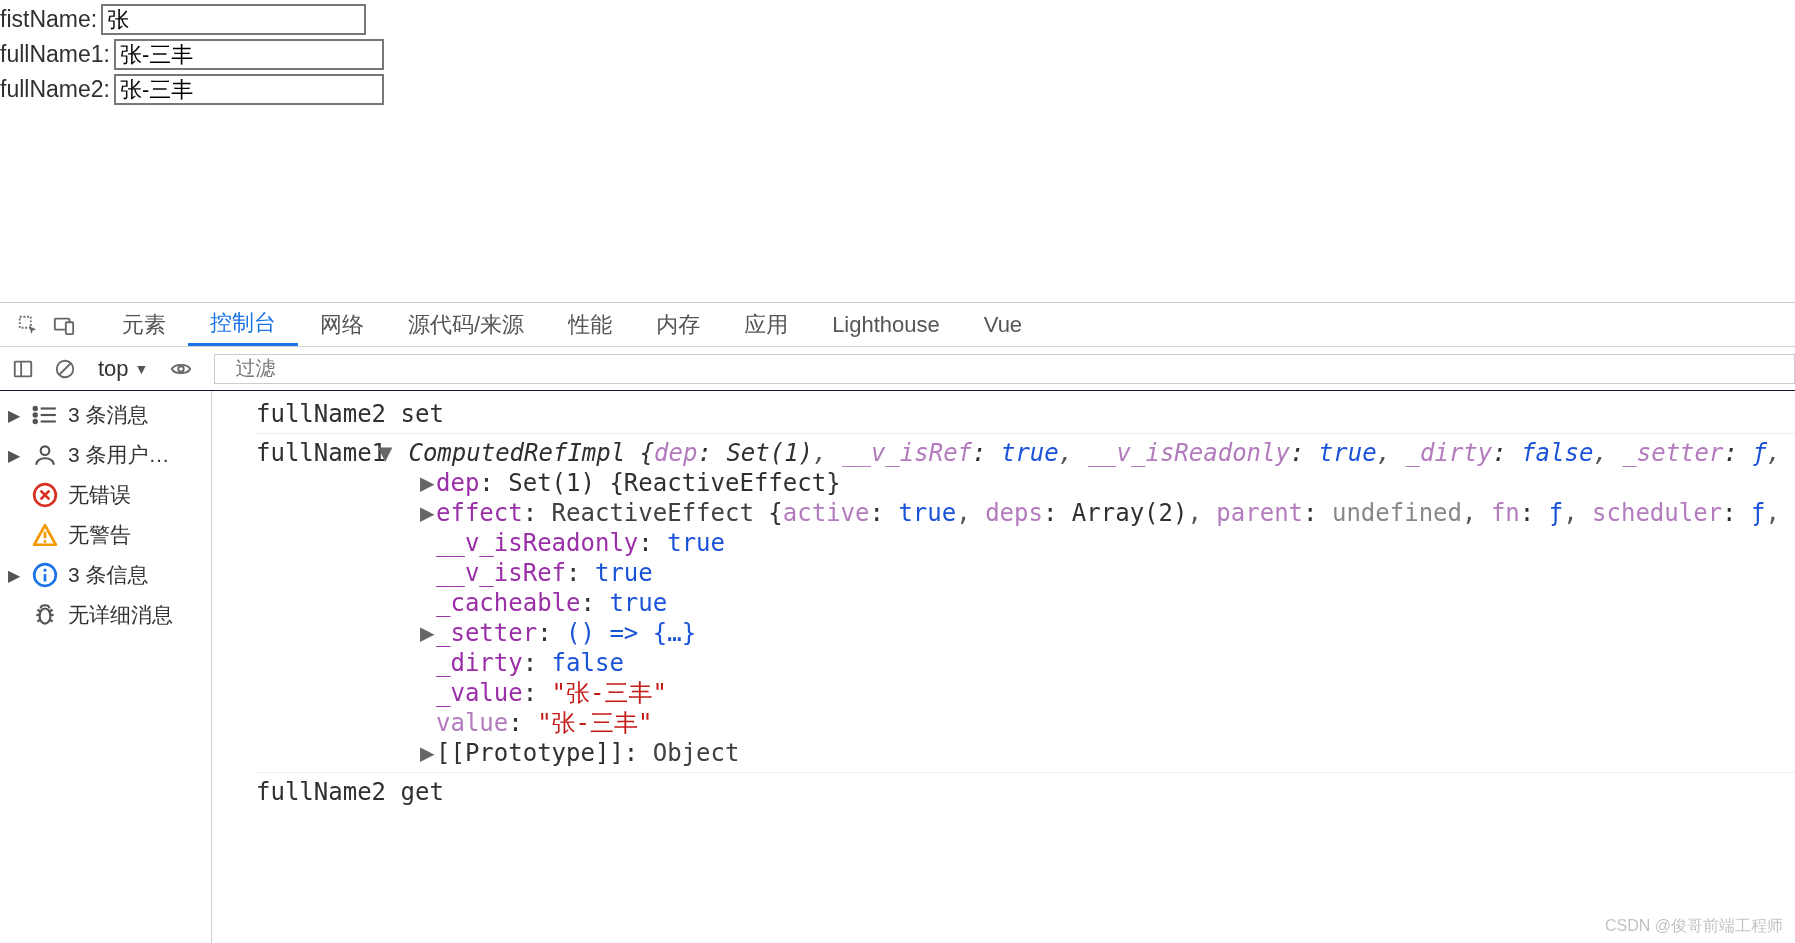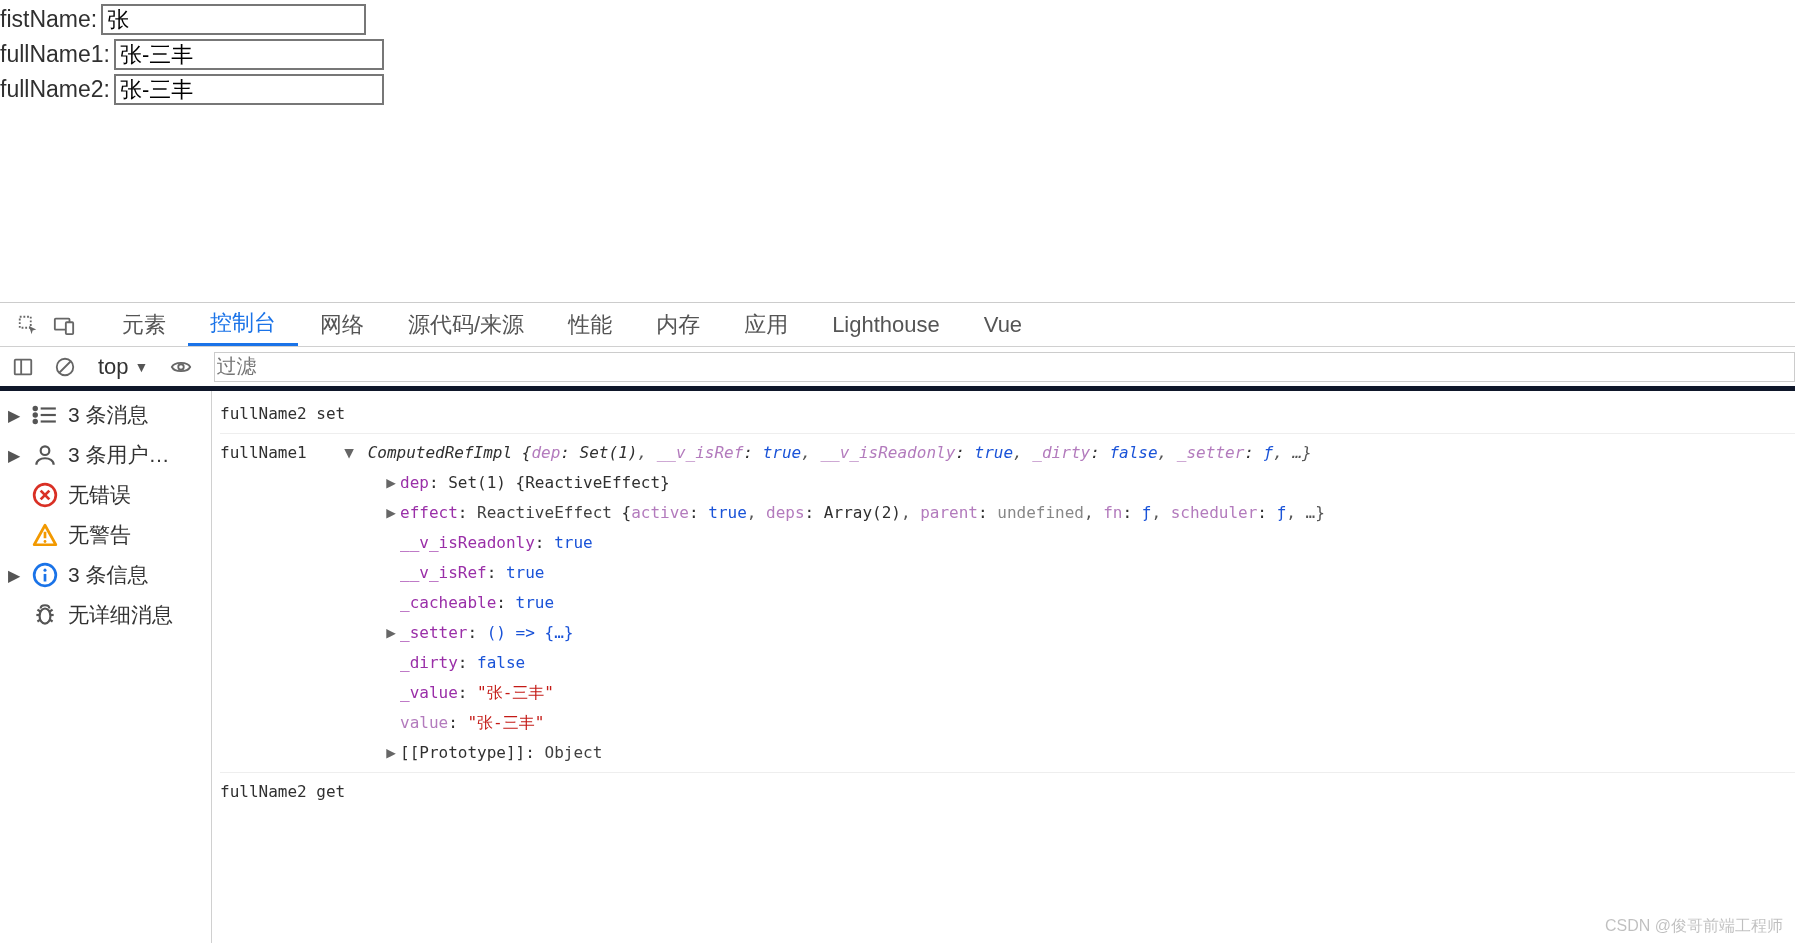--- a/index.html
+++ b/index.html
@@ -65,42 +65,42 @@
   .dt-tab.active {
     color: #1a73e8;
     border-bottom: 3px solid #1a73e8;
   }
 
   
   .dt-toolbar {
     display: flex;
     align-items: center;
     height: 44px;
-    border-bottom: 5px solid #0f172a;
+    border-bottom: 1px solid #0f172a;
     padding-left: 8px;
     gap: 12px;
     font-size: 22px;
     color: #555;
   }
   .tb-btn {
     width: 30px; height: 30px;
     display: flex; align-items: center; justify-content: center;
     color: #666;
   }
   .ctx-select {
     display: flex; align-items: center; gap: 6px;
     padding: 0 6px;
     color: #333;
   }
   .ctx-select .tri { font-size: 14px; color: #555; }
   .filter-input {
     flex: 1;
     height: 30px;
     border: 1px solid #ccc;
-    padding: 0 1px;
+    padding: 0 20px;
     font-size: 20px;
     color: #999;
     margin-left: 6px;
   }
 
   
   .dt-body {
     display: flex;
     height: calc(100% - 88px);
     font-size: 22px;
@@ -129,25 +129,26 @@
   }
   .sb-item .sb-ic {
     width: 26px; height: 26px;
     display: flex; align-items: center; justify-content: center;
   }
 
   
   .dt-console {
     flex: 1;
     font-family: Menlo, Consolas, monospace;
-    font-size: 16px;
+    font-size: 24px;
     line-height: 30px;
     padding: 4px 0 4px 8px;
     overflow: hidden;
     white-space: nowrap;
+    margin-left: 36px;
   }
   .msg {
     display: flex;
     align-items: flex-start;
     border-bottom: 1px solid #eee;
     padding: 4px 0;
   }
   .msg .lbl { width: 122px; flex-shrink:0; }
   .msg .obj { flex: 1; }
   .arrow { display:inline-block; width:14px; text-align:center; color:#666; margin-right:2px; }

